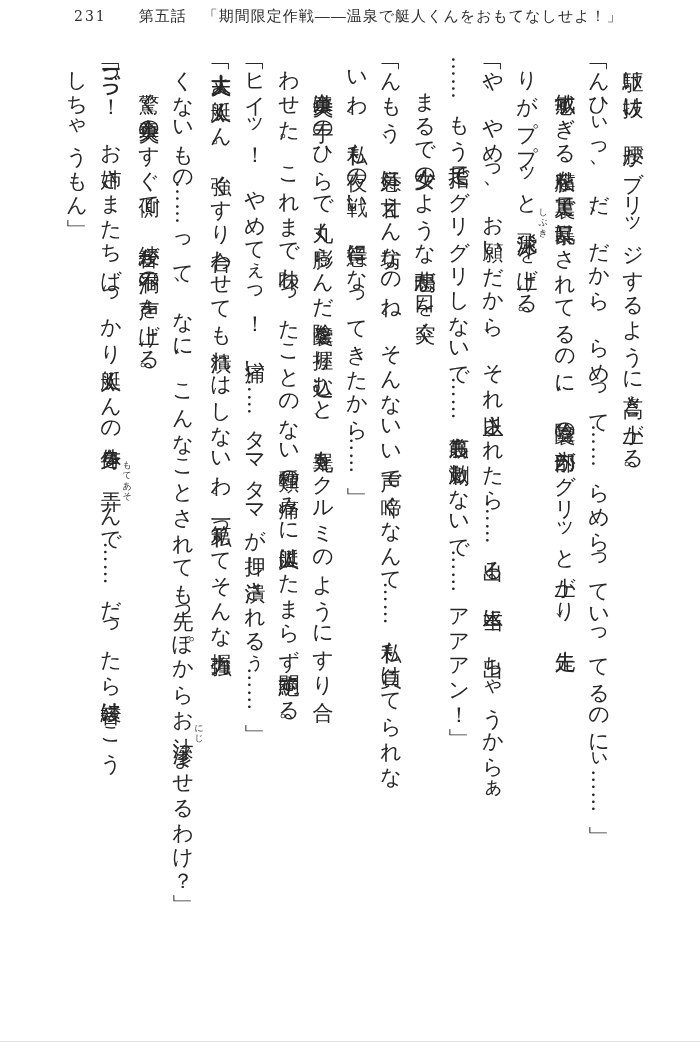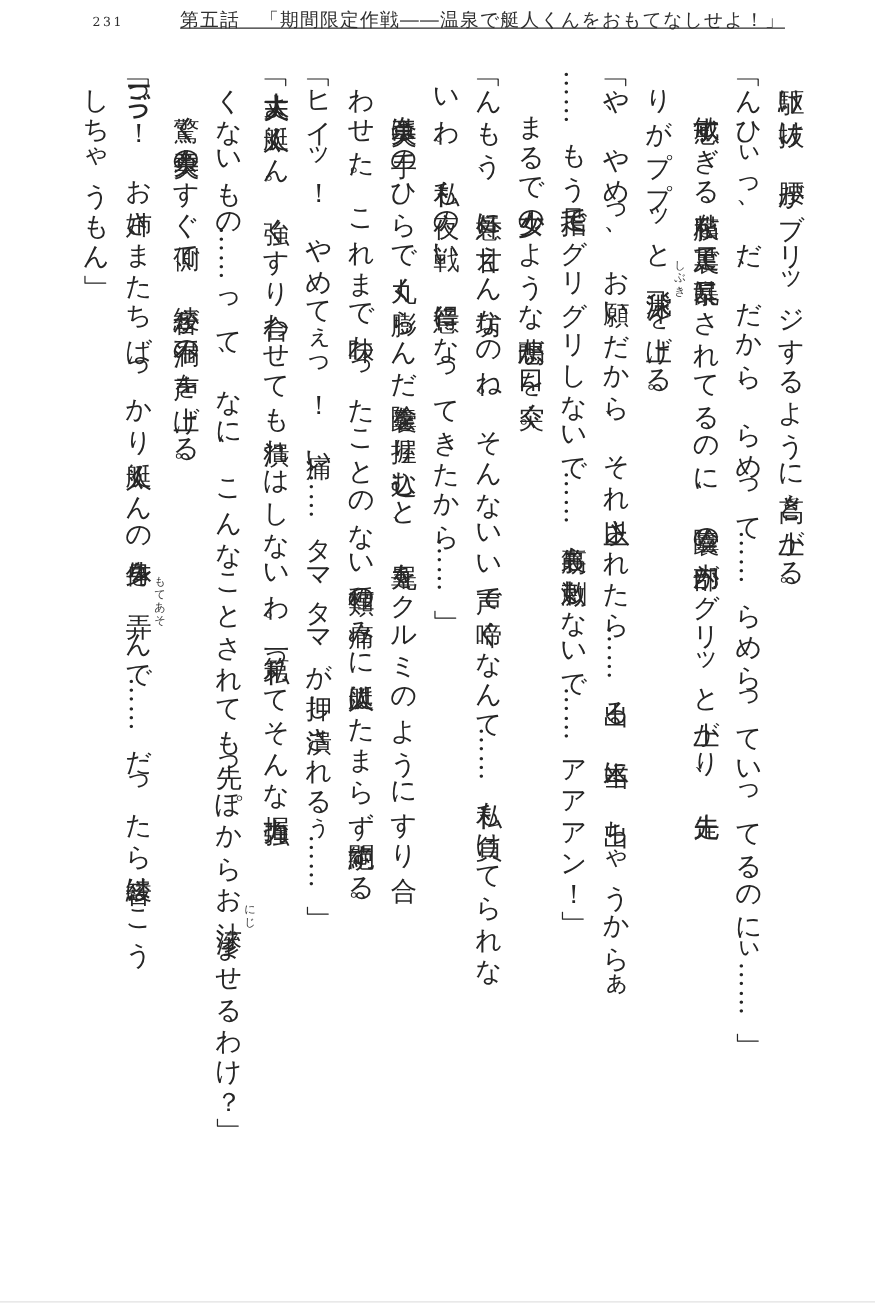--- a/index.html
+++ b/index.html
@@ -20,26 +20,25 @@
     top: 7px;
     left: 74px;
     display: flex;
     align-items: baseline;
     font-size: 15px;
     letter-spacing: 1px;
     color: #2e2e2e;
     white-space: nowrap;
   }
   .running-head .page-num {
-    font-size: 10px;
+    font-size: 14px;
     letter-spacing: 2px;
   }
   .running-head .chapter {
-    margin-left: 45px;
-    text-decoration: underline;
+    margin-left: 32px;
   }
   .body-text {
     position: absolute;
     top: 56px;
     right: 50px;
     height: 965px;
     writing-mode: vertical-rl;
     -webkit-writing-mode: vertical-rl;
     text-orientation: mixed;
     font-size: 21px;

